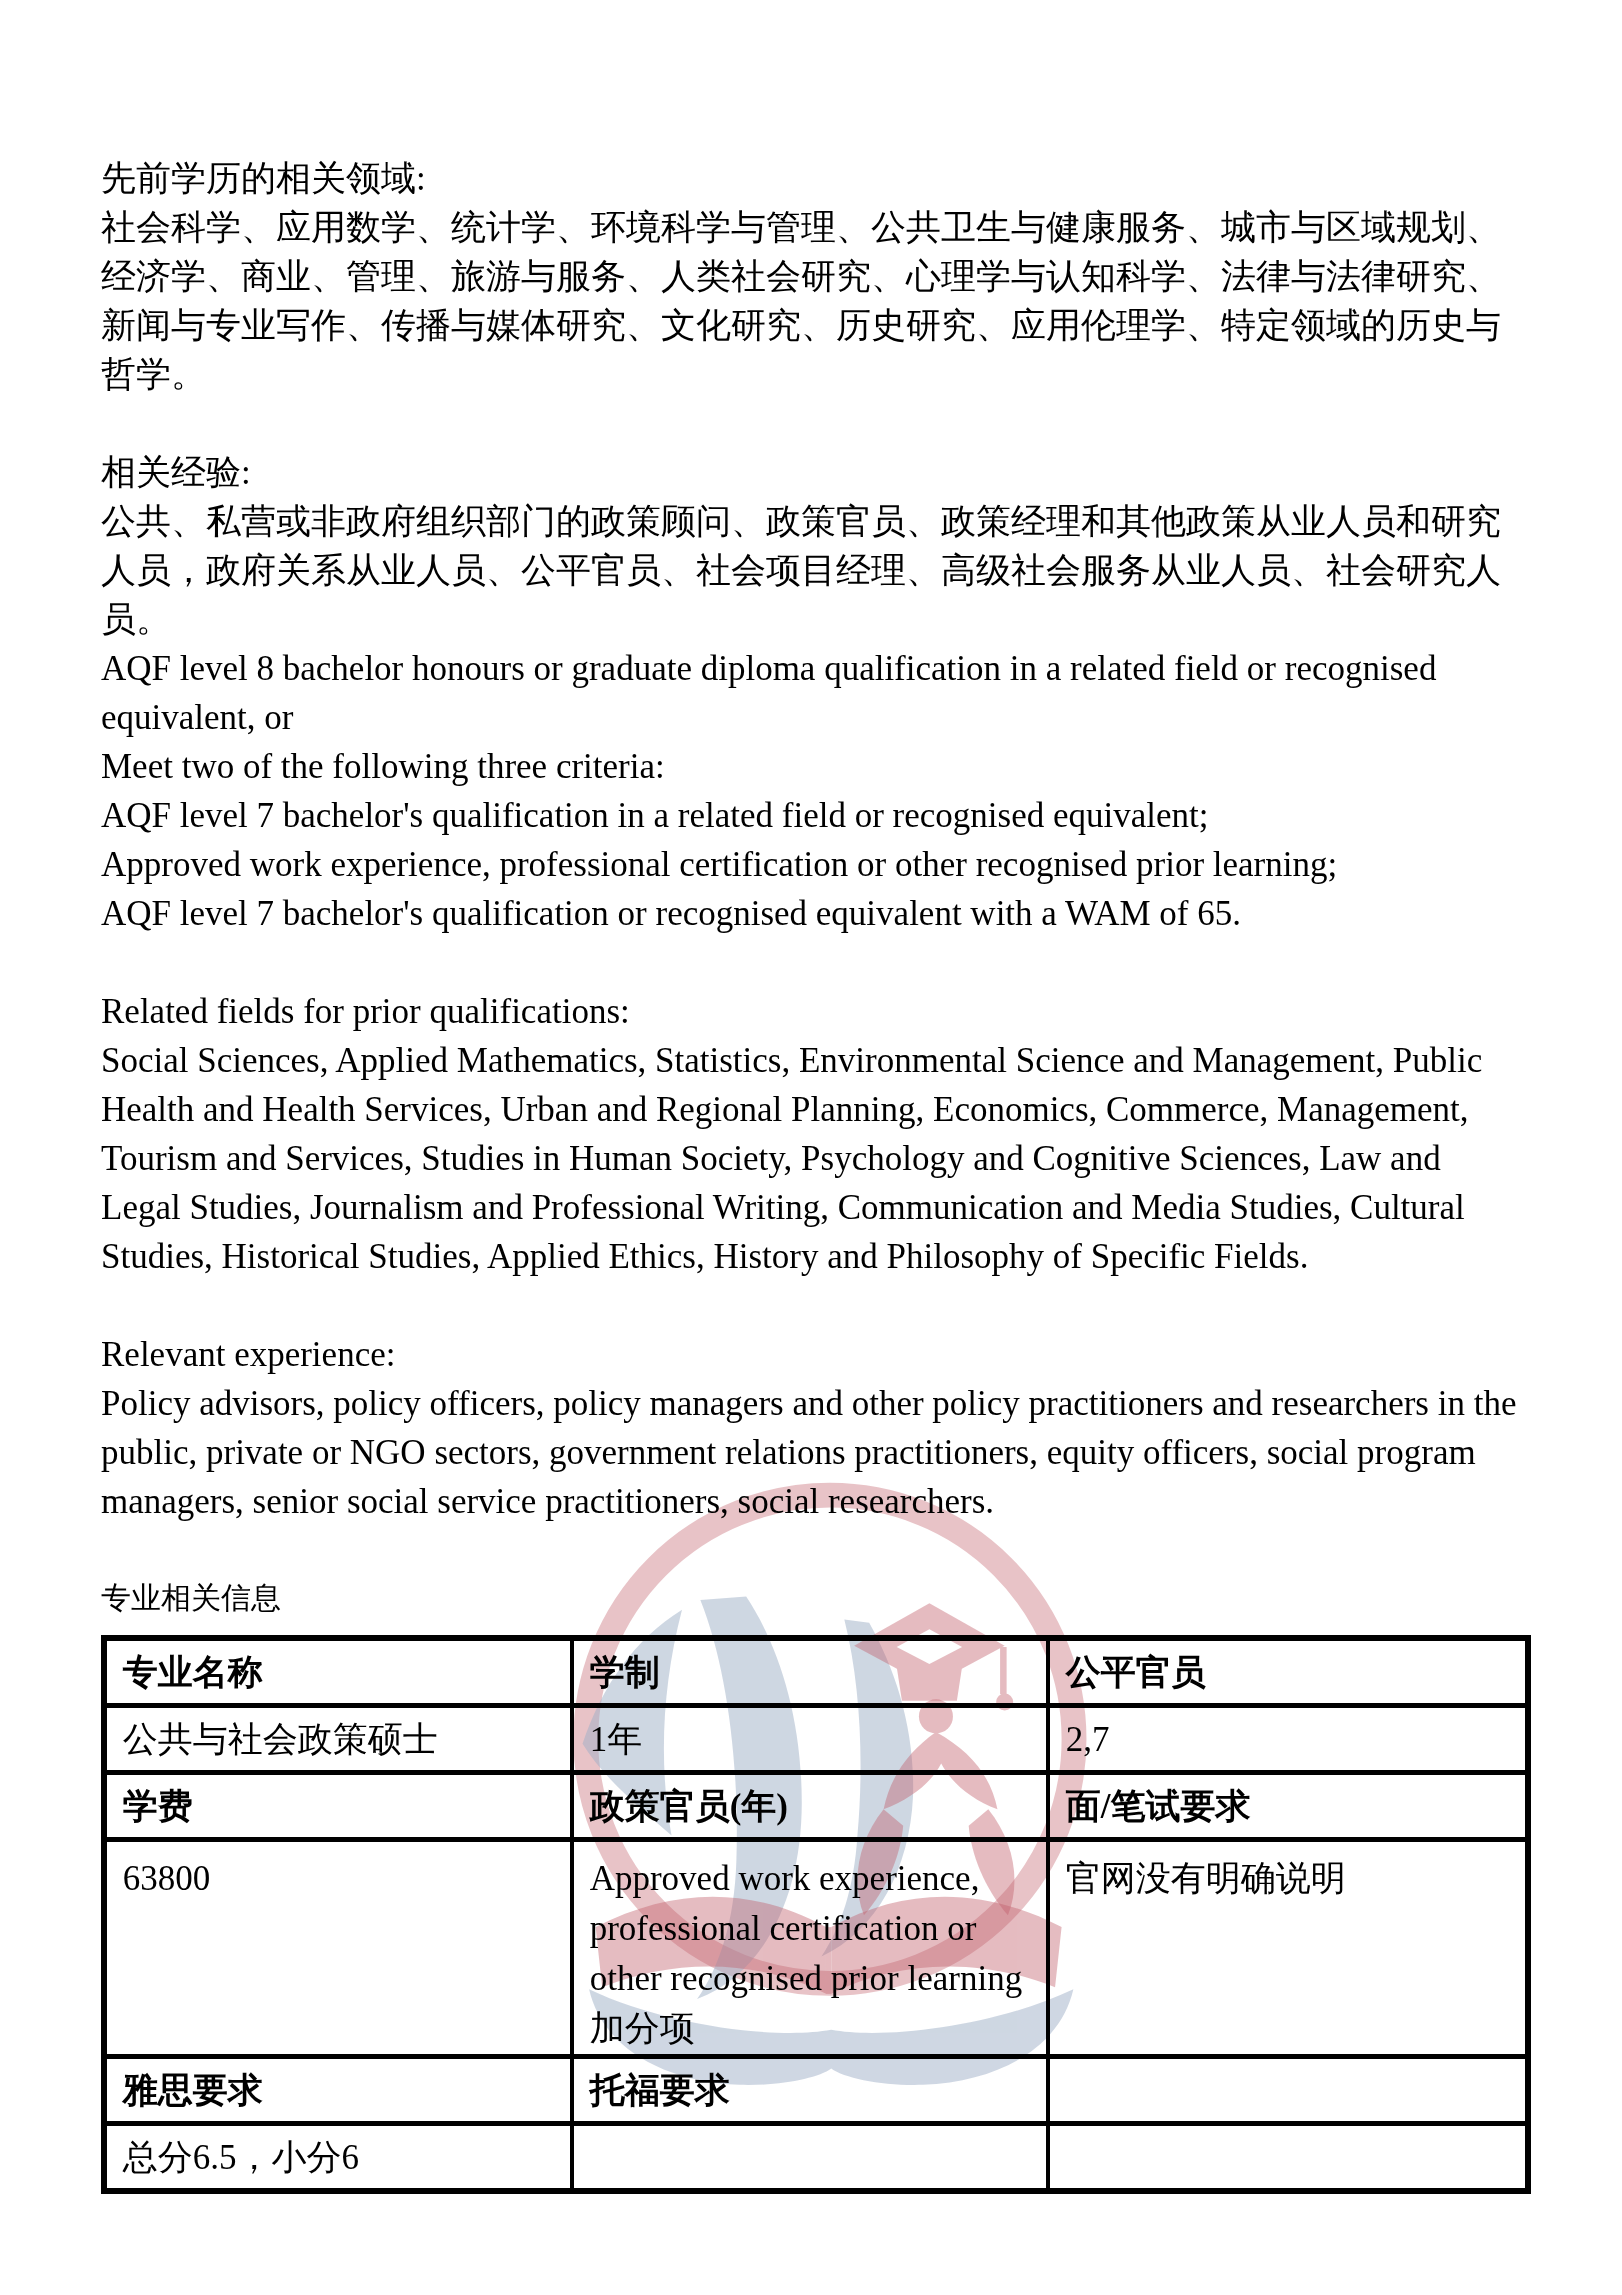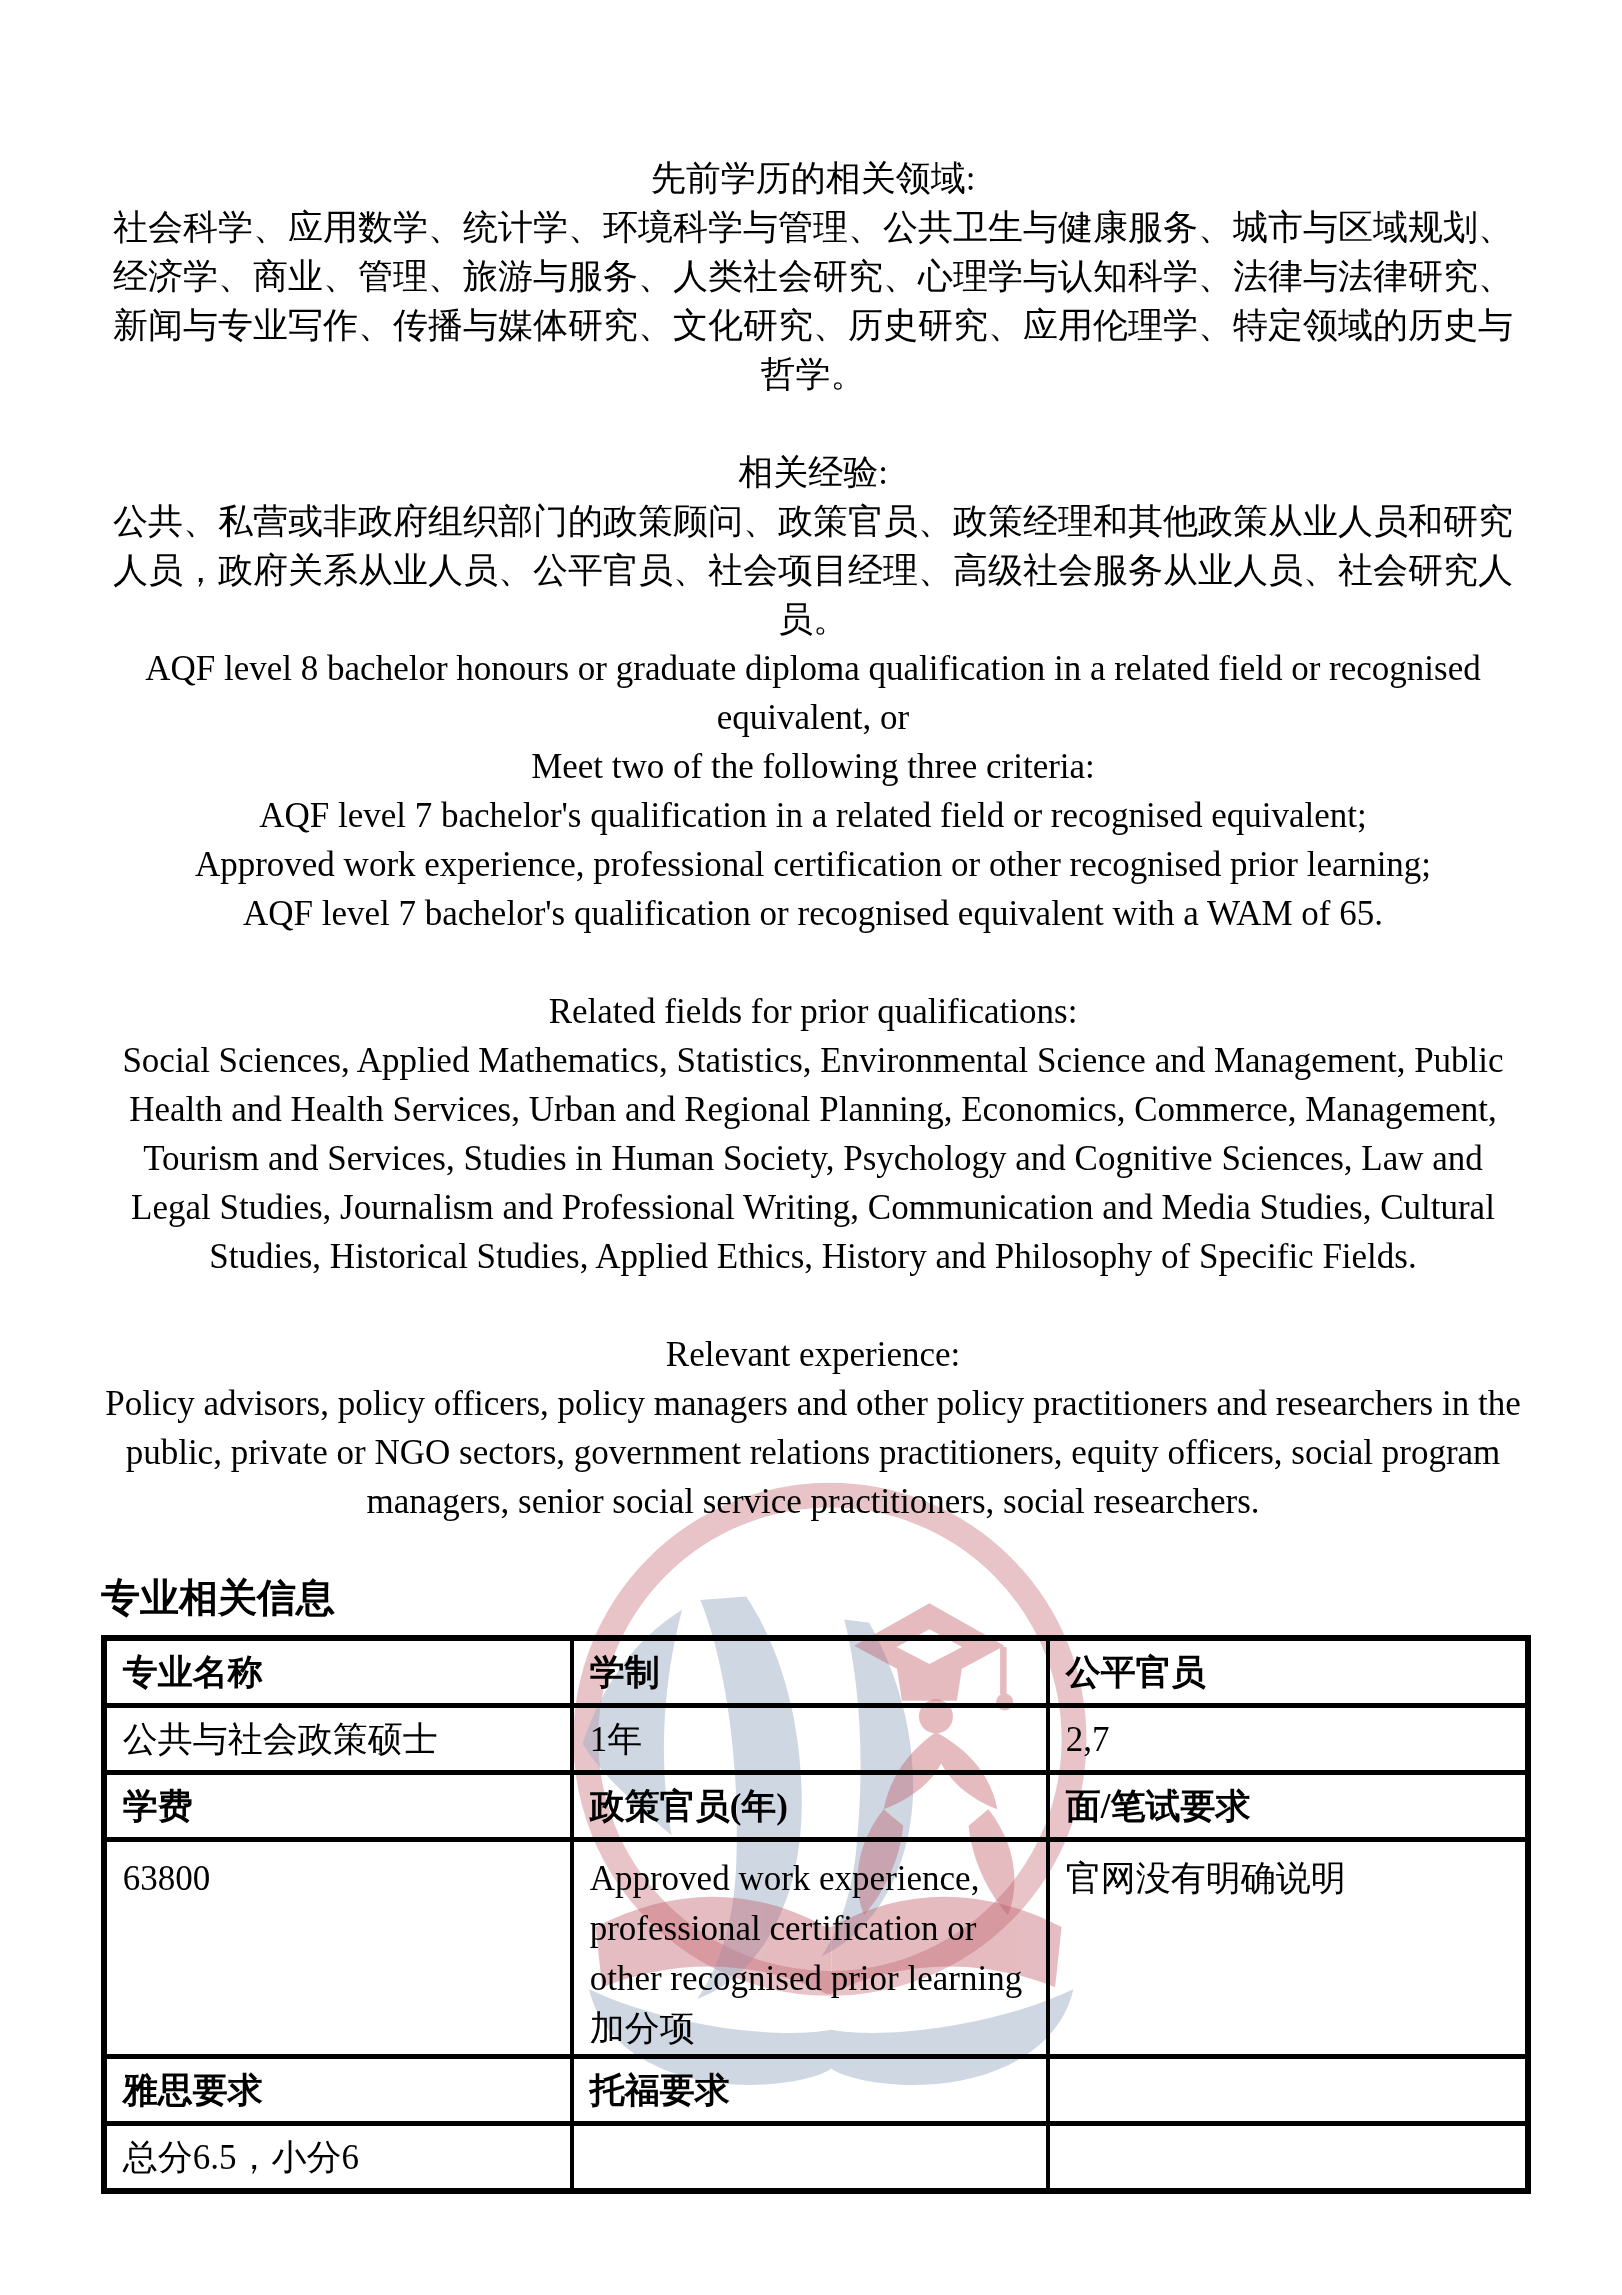--- a/index.html
+++ b/index.html
@@ -33,28 +33,28 @@
     position: absolute;
     inset: 0;
     z-index: 1;
     box-sizing: border-box;
     padding: 154px 98px 0 101px;
   }
   .section {
     font-size: 35px;
     line-height: 49px;
     margin: 0 0 49px 0;
-    text-align: center;
+    text-align: left;
   }
   .section p { margin: 0; }
 
   .info-heading {
-    font-size: 39px;
+    font-size: 30px;
     line-height: 46px;
-    font-weight: bold;
+    font-weight: normal;
     margin: 0 0 14.4px 0;
   }
 
   table.info-table {
     border-collapse: collapse;
     table-layout: fixed;
     width: 1423px;
     border: 6.5px solid #000;
     background: transparent;
     padding-left: 6px;

